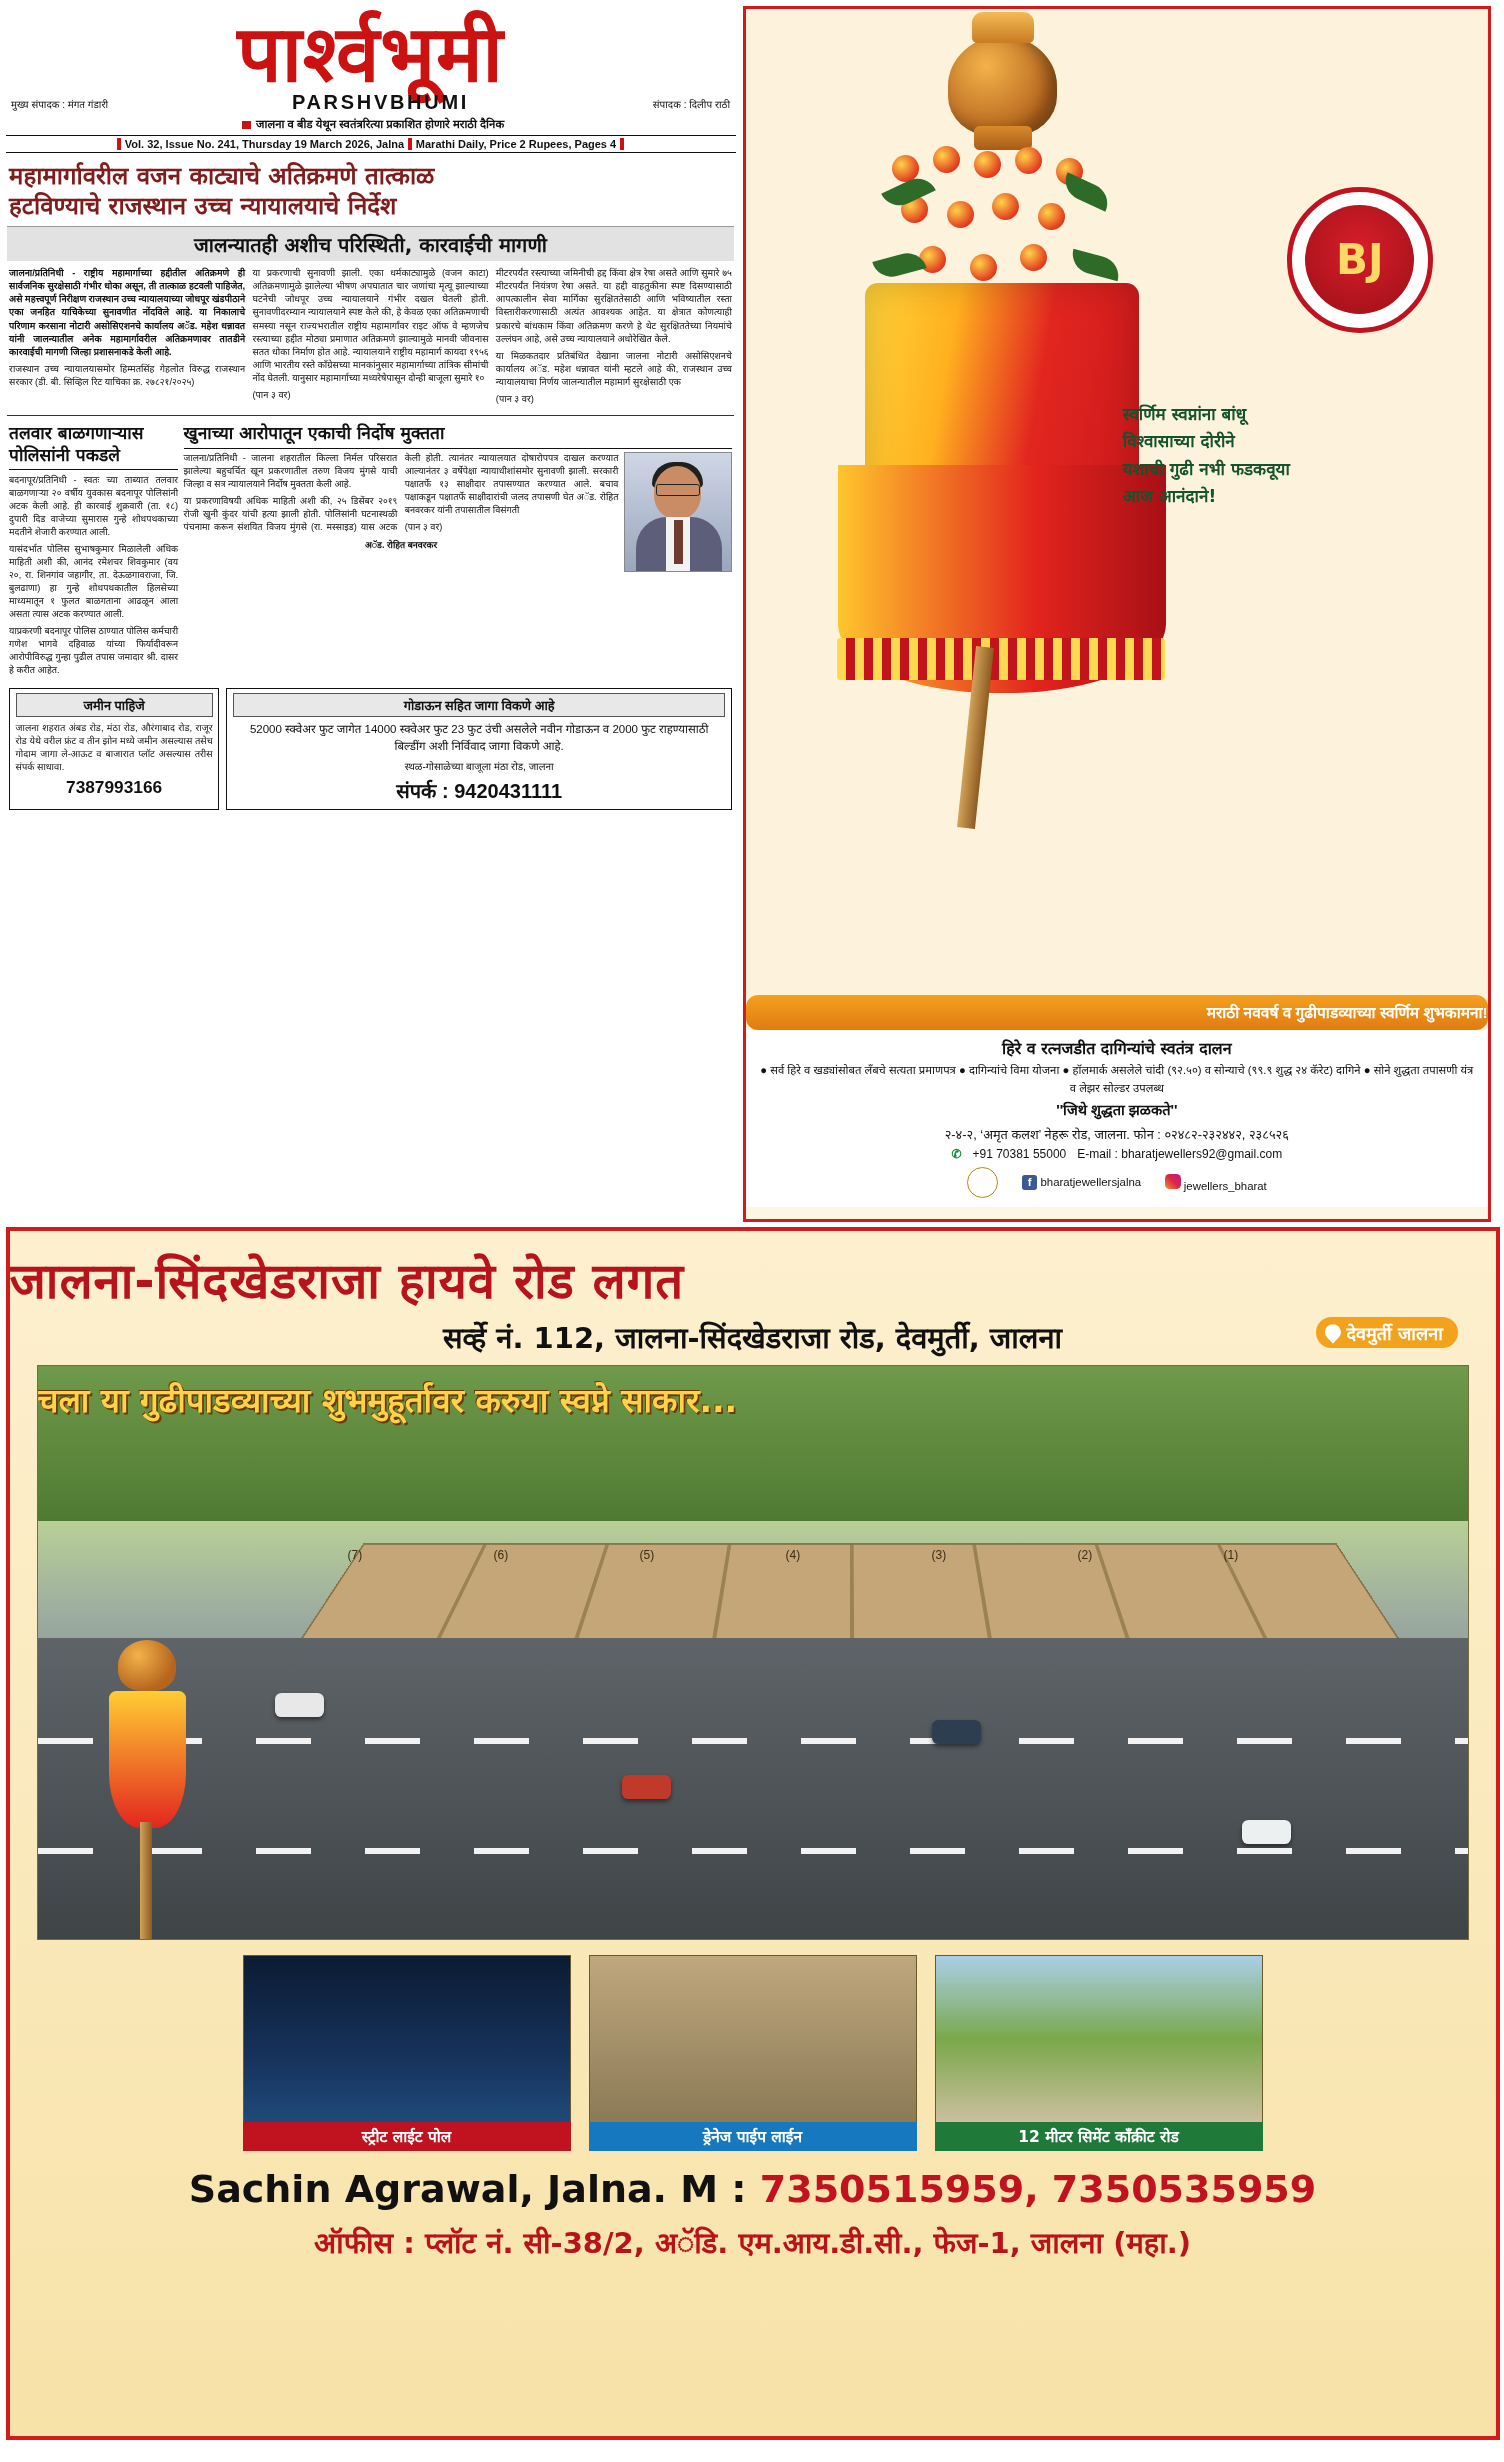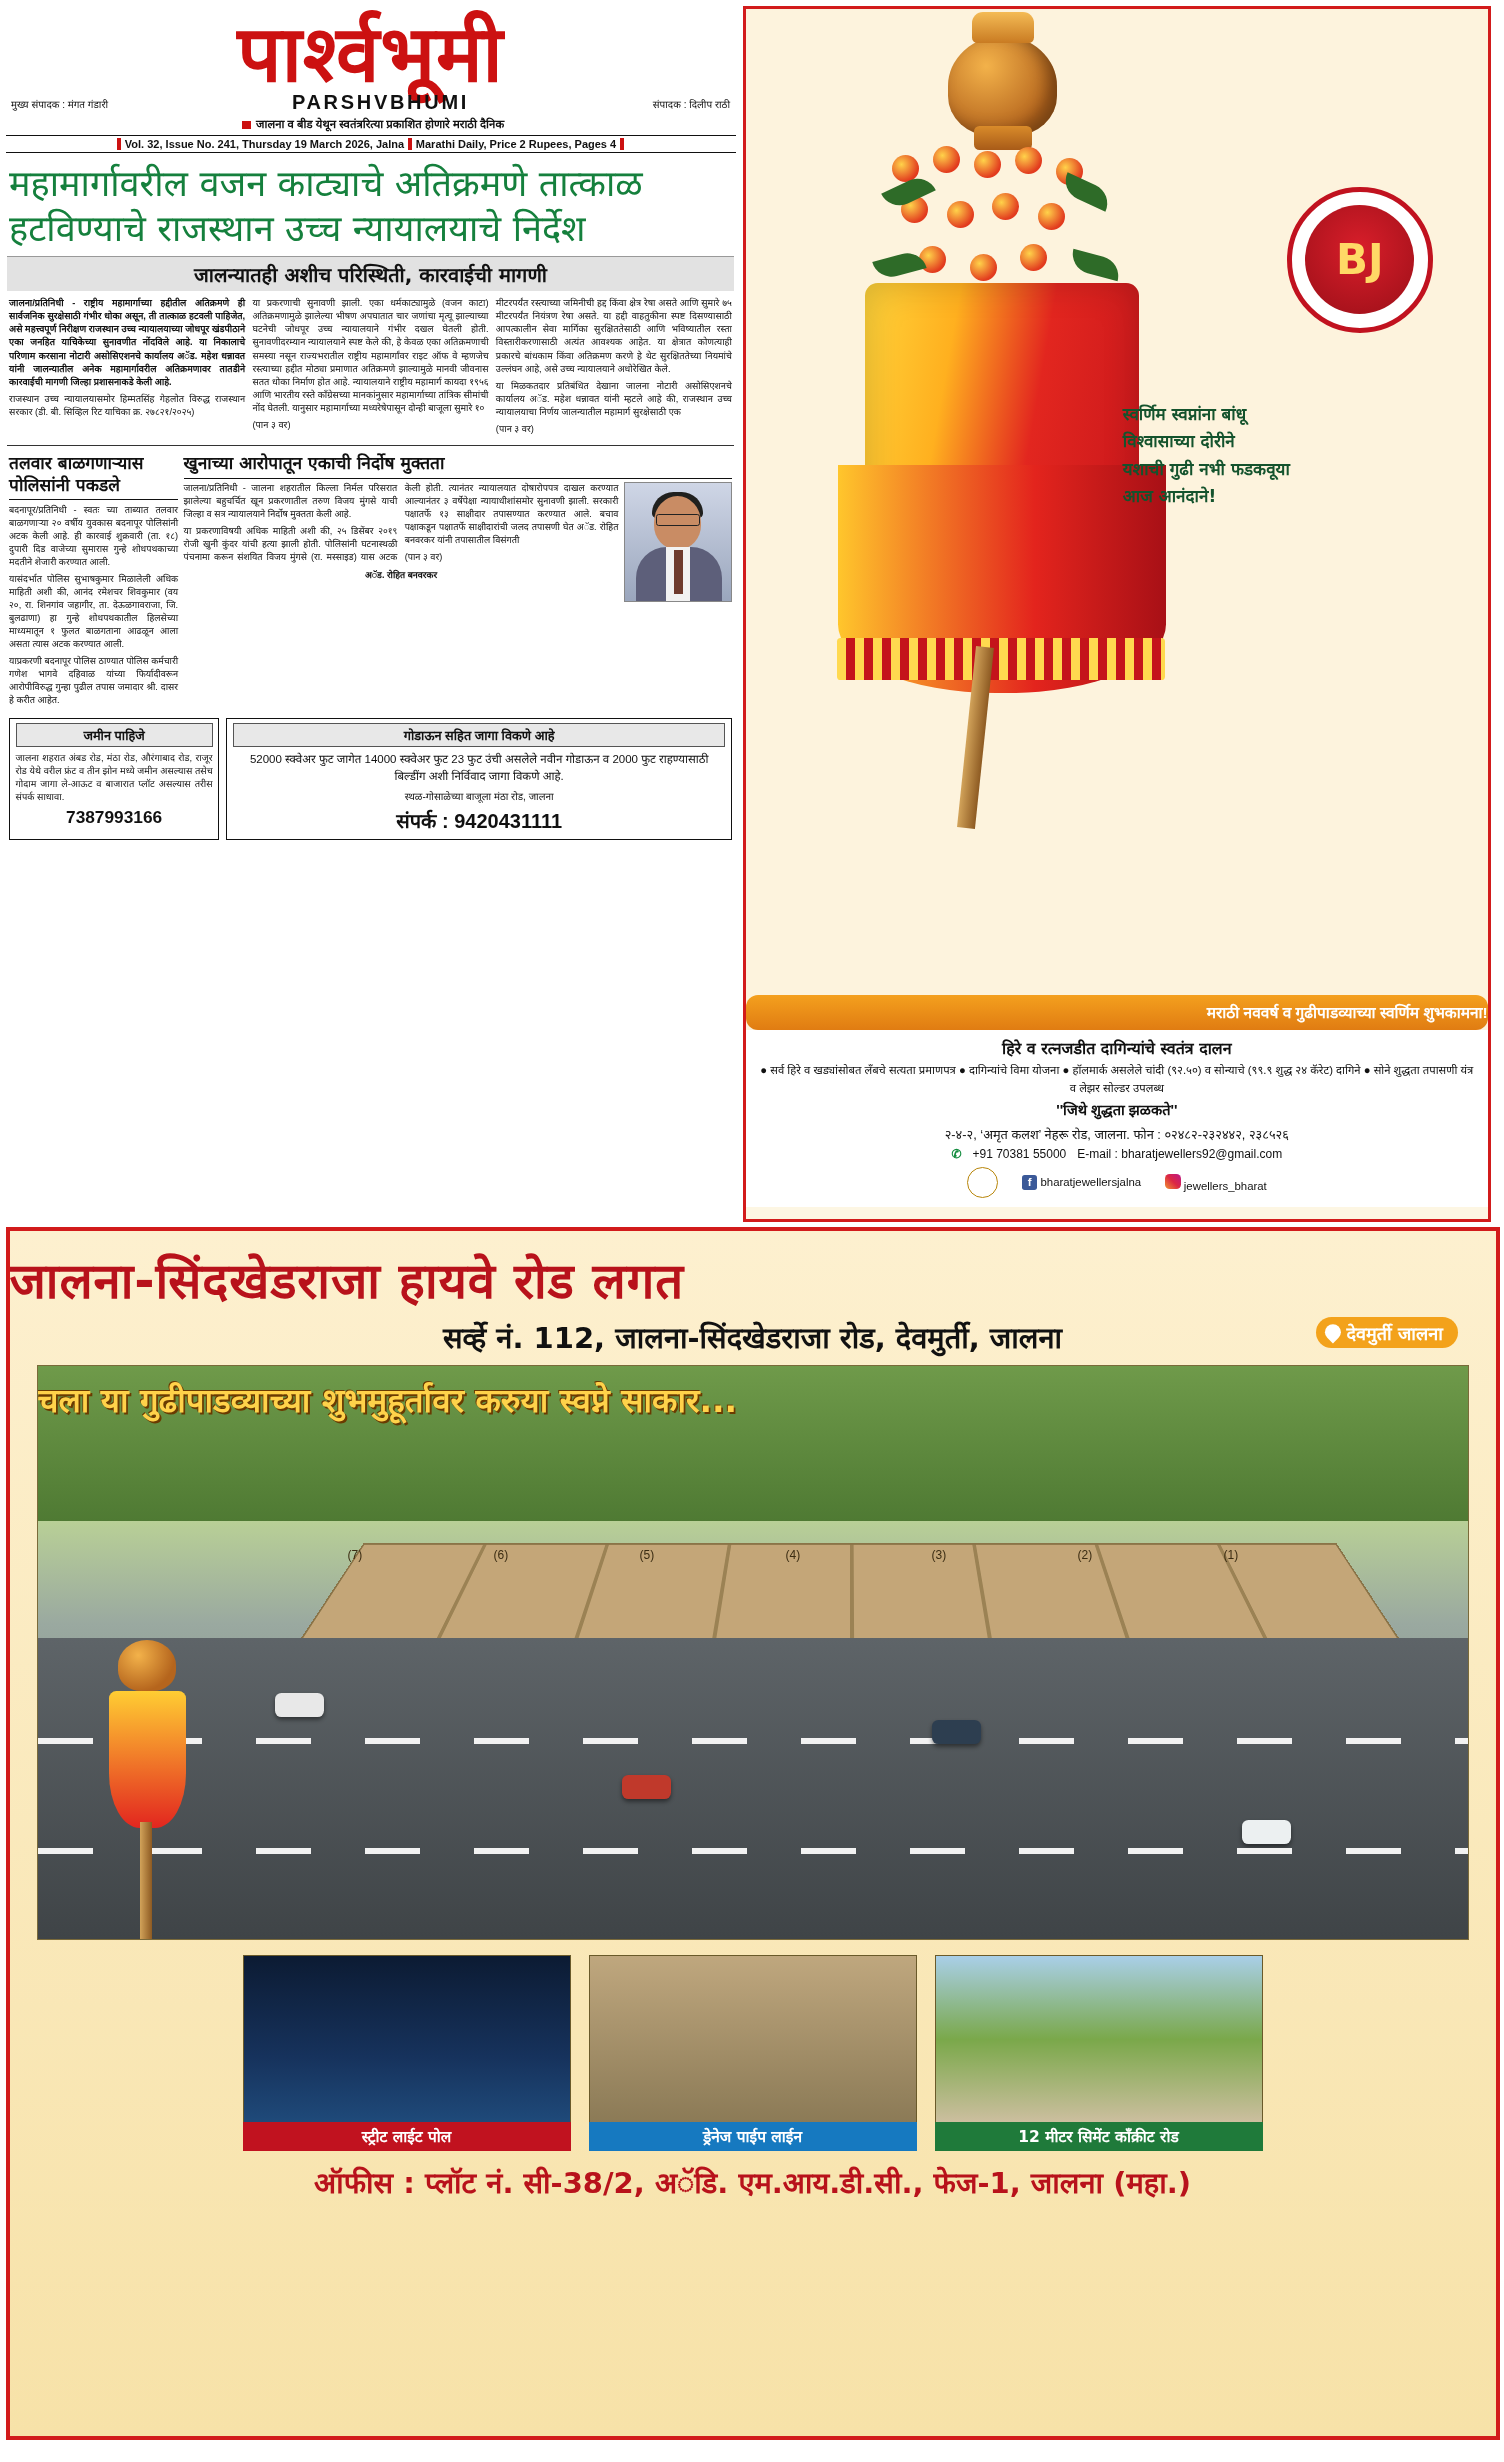--- a/index.html
+++ b/index.html
@@ -43,22 +43,22 @@
   .mast-line {
     display:flex; justify-content:center; align-items:center; gap:3.6px;
     font-size:11px; font-weight:bold; border-top:1.8px solid #111; border-bottom:1.8px solid #111;
     margin-top:3.6px; padding:1.8px 0;
   }
   .mast-line .redbar { display:inline-block; width:4.6px; height:12px; background:#cc1111; }
 
   
   .headline {
     font-family:"DejaVu Sans", sans-serif;
-    font-weight:normal; font-size:36px; line-height:1.25;
-    padding:8.2px 3.6px 1.8px 3.6px; color:#15803d;
+    font-weight:bold; font-size:24px; line-height:1.25;
+    padding:8.2px 3.6px 1.8px 3.6px; color:#7f1d1d;
   }
   .subhead {
     background:#e2e2e2; text-align:center; font-weight:bold;
     font-family:"DejaVu Sans", sans-serif;
     font-size:20px; padding:3.6px 0; margin:3.6px 1.8px 0 1.8px;
     border-top:0.9px solid #999;
   }
 
   
   .cols3 { display:flex; gap:7.3px; padding:5.5px 3.6px 0 3.6px; }
@@ -422,17 +422,21 @@
       <div class="thumb t2">
         <div class="img"></div>
         <div class="t-cap c2">ड्रेनेज पाईप लाईन</div>
       </div>
       <div class="thumb t4">
         <div class="img"></div>
         <div class="t-cap c4">12 मीटर सिमेंट काँक्रीट रोड</div>
       </div>
     </div>
 
+    <div class="b-contact">
+      <span>Sachin Agrawal, Jalna. M :</span>
+      <span class="red">7350515959, 7350535959</span>
+    </div>
     <div class="b-office">ऑफीस : प्लॉट नं. सी-38/2, अॅडि. एम.आय.डी.सी., फेज-1, जालना (महा.)</div>
   </div>
 
 </div>
 
 
 </body></html>

